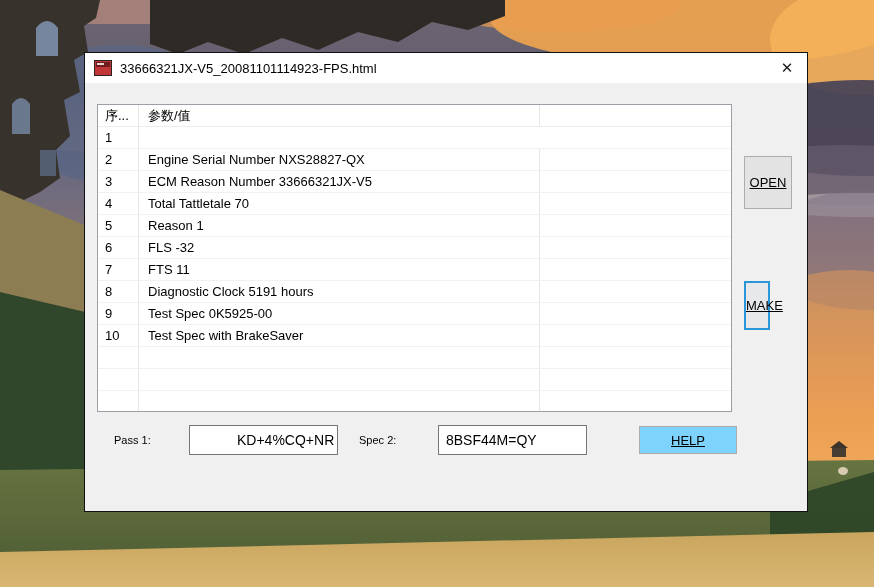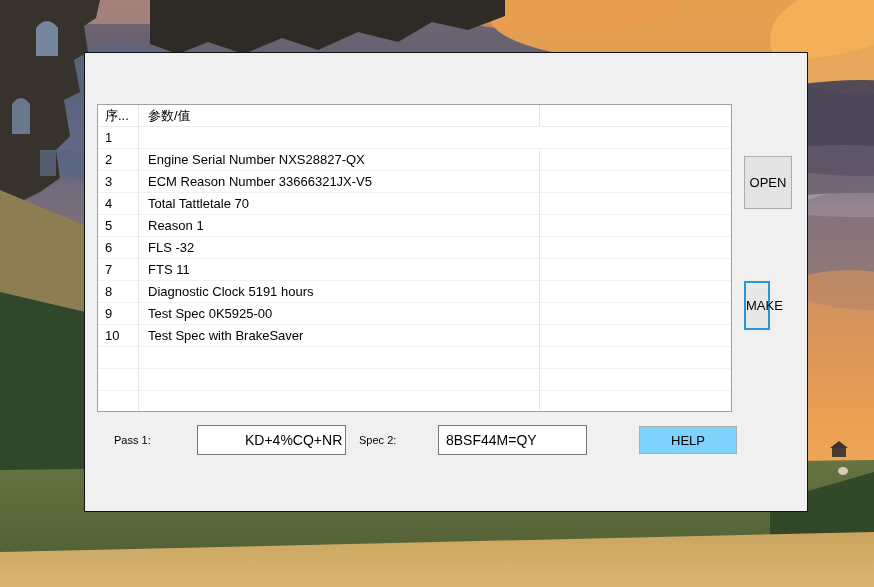--- a/index.html
+++ b/index.html
@@ -42,36 +42,36 @@
   .trow{display:flex;height:22px;line-height:22px;border-bottom:1px solid #f1f1f1;box-sizing:border-box;}
   .trow .c1{width:41px;box-sizing:border-box;padding-left:7px;border-right:1px solid #e6e6e6;overflow:hidden;white-space:nowrap;}
   .trow .c2{width:401px;box-sizing:border-box;padding-left:9px;border-right:1px solid #e6e6e6;overflow:hidden;white-space:nowrap;}
   .trow .c3{flex:1;}
   .thead{border-bottom:1px solid #ececec;}
 
   
   .btn{
     position:absolute;background:#e3e3e3;border:1px solid #adadad;
     font-size:13px;color:#000;font-family:"Liberation Sans","DejaVu Sans",sans-serif;
-    padding:0;cursor:pointer;box-sizing:border-box;
+    padding:0;cursor:pointer;box-sizing:border-box;text-decoration:underline;
   }
   .btn-open{left:659px;top:73px;width:48px;height:53px;}
   .btn-make{left:659px;top:198px;width:26px;height:49px;border:2px solid #2a96d7;background:#e6e8ea;}
   .btn-help{left:554px;top:343px;width:98px;height:28px;background:#7dd3fc;}
 
   
   .flabel{position:absolute;font-size:11px;color:#000;top:348px;height:18px;line-height:18px;}
   .lbl1{left:29px;}
   .lbl2{left:274px;}
   .finput{
     position:absolute;top:342px;width:149px;height:30px;box-sizing:border-box;
     border:1px solid #767676;background:#fff;font-size:14px;padding:0 0 0 7px;
     font-family:"Liberation Sans","DejaVu Sans",sans-serif;color:#000;
   }
-  .in1{left:112px;padding-left:47px;}
+  .in1{left:104px;padding-left:47px;}
   .in2{left:353px;}
 </style>
 </head>
 <body>
 
 <svg class="bg" viewBox="0 0 874 587" xmlns="http://www.w3.org/2000/svg">
   <defs>
     <linearGradient id="sky" x1="0" y1="0" x2="0" y2="1">
       <stop offset="0" stop-color="#6f6673"></stop>
       <stop offset="0.15" stop-color="#605d6e"></stop>
@@ -118,20 +118,27 @@
 
   <rect x="832" y="448" width="14" height="9" fill="#473d31"></rect>
   <polygon points="830,448 839,441 848,448" fill="#3c332a"></polygon>
   <ellipse cx="843" cy="471" rx="5" ry="4" fill="#d8cbb2"></ellipse>
 
   <polygon points="0,552 874,532 874,587 0,587" fill="url(#goldGrad)"></polygon>
 </svg>
 
 <div class="dialog">
 
+  <div class="titlebar">
+    <span class="appicon"></span>
+    <span class="title">33666321JX-V5_20081101114923-FPS.html</span>
+    <button class="closebtn">
+      <span>✕</span>
+    </button>
+  </div>
 
   <div class="dlgbody">
 
     <div class="ptable">
       <div class="trow thead">
         <div class="c1">序...</div>
         <div class="c2">参数/值</div>
         <div class="c3"></div>
       </div>
       <div class="trow">

